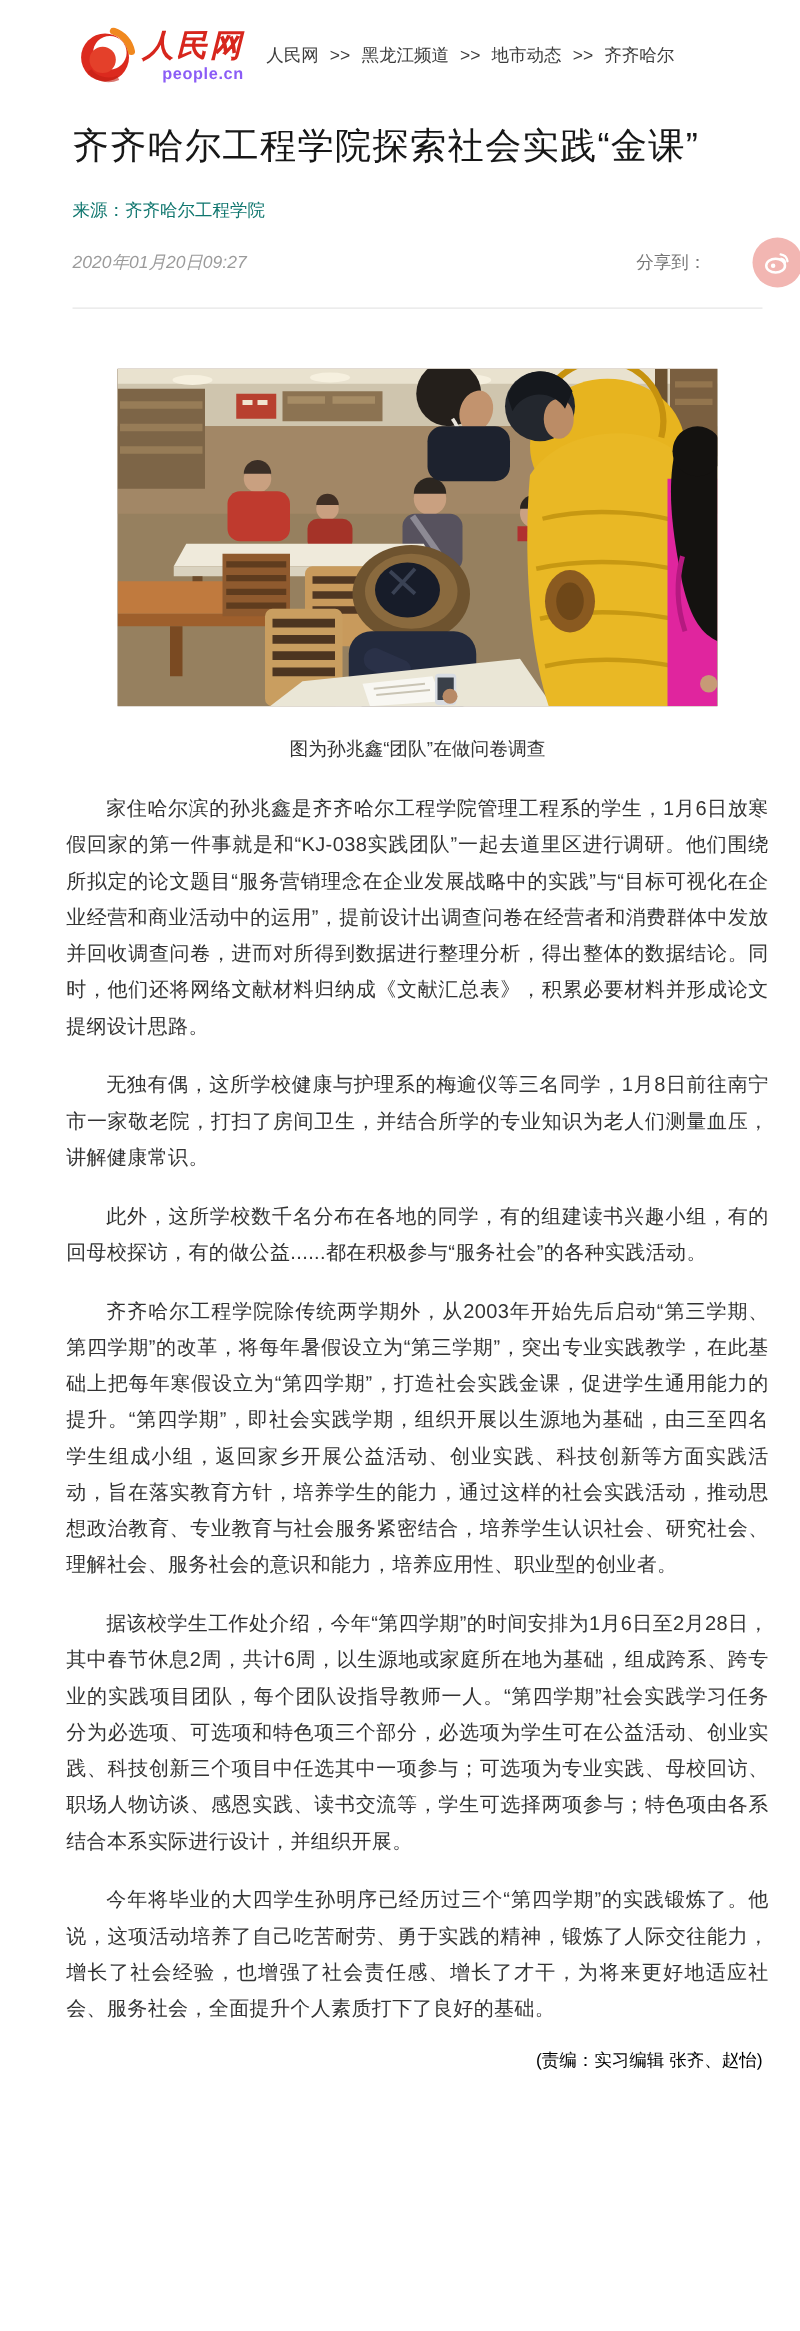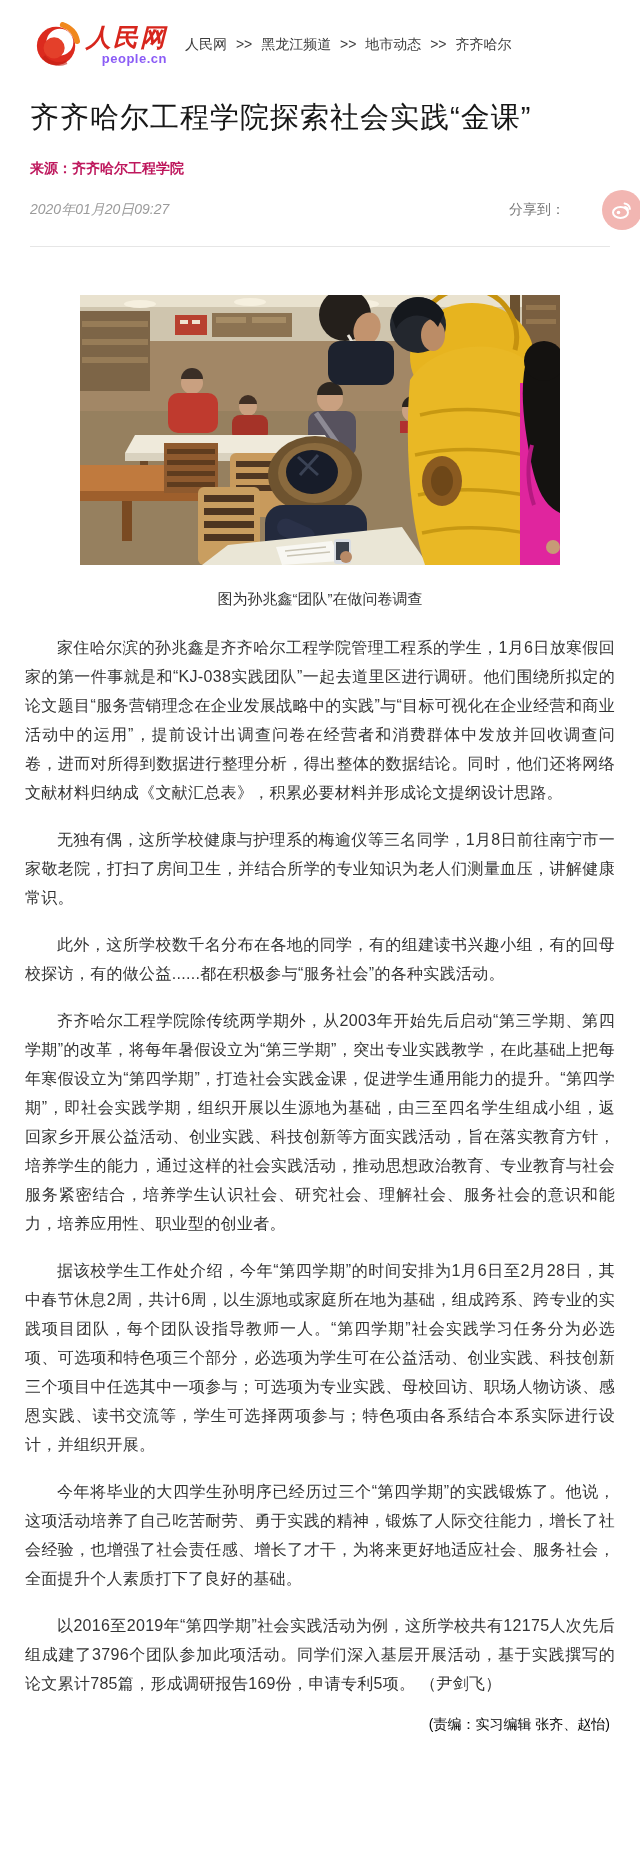--- a/index.html
+++ b/index.html
@@ -1,34 +1,34 @@
 <!DOCTYPE html>
 <html><head>
 <meta charset="utf-8">
 <style>
   * { box-sizing: border-box; }
   html,body { margin:0; padding:0; background:#ffffff; }
   body { font-family:"Liberation Sans","DejaVu Sans",sans-serif; }
-  .page { width:640px; height:1865px; margin:0 auto; background:#fff; position:relative; overflow:hidden; }
+  .page { width:640px; height:1865px; margin:0 auto; background:#fff; position:relative; overflow:hidden;padding-left:28px; }
 
   
   .site-header { display:flex; align-items:center; padding:20px 0 0 34px; height:70px; }
   .logo { display:flex; align-items:center; text-decoration:none; cursor:pointer; }
   .logo-icon { width:46px; height:46px; flex:0 0 46px; }
   .logo-text { margin-left:6px; display:flex; flex-direction:column; align-items:flex-end; line-height:1; }
   .logo-cn { color:#d7261d; font-size:25px; font-weight:700; font-style:italic; letter-spacing:2px; }
   .logo-en { color:#8b5cf6; font-size:13px; font-weight:700; margin-top:2px; letter-spacing:0.5px; }
   .breadcrumb { margin-left:18px; font-size:14px; color:#3c3c3c; white-space:nowrap; }
   .breadcrumb a { color:#3c3c3c; text-decoration:none; cursor:pointer; }
   .breadcrumb .sep { color:#3c3c3c; margin:0 5px; }
 
   
   h1.article-title { margin:28px 30px 0; font-size:29px; line-height:38px; color:#171717;
                      font-weight:400; letter-spacing:1px; }
-  .source-line { margin:24px 30px 0; font-size:14px; color:#be185d; font-weight:700; }
+  .source-line { margin:24px 30px 0; font-size:14px; color:#0f766e; font-weight:400; }
   .meta-row { margin:12px 0 0 30px; padding-right:2px; display:flex; justify-content:space-between;
               align-items:center; height:40px; }
   .date { font-size:14px; color:#9b9b9b;font-style:italic; }
   .share { display:flex; align-items:center;gap:28px; }
   .share-label { font-size:14px; color:#777; margin-right:9px; }
   .weibo-btn { width:40px; height:40px; border-radius:50%; background:#f2b6b2; display:flex;
                align-items:center; justify-content:center; cursor:pointer; margin-right:-4px; }
   .weibo-btn svg { width:24px; height:24px; }
 
   .divider { margin:16px 30px 0; border:none; border-top:1px solid #e6e6e6; height:0; }
@@ -207,18 +207,17 @@
     <figcaption>图为孙兆鑫“团队”在做问卷调查</figcaption>
   </figure>
 
   <article class="article-body">
     <p>家住哈尔滨的孙兆鑫是齐齐哈尔工程学院管理工程系的学生，1月6日放寒假回家的第一件事就是和“KJ-038实践团队”一起去道里区进行调研。他们围绕所拟定的论文题目“服务营销理念在企业发展战略中的实践”与“目标可视化在企业经营和商业活动中的运用”，提前设计出调查问卷在经营者和消费群体中发放并回收调查问卷，进而对所得到数据进行整理分析，得出整体的数据结论。同时，他们还将网络文献材料归纳成《文献汇总表》，积累必要材料并形成论文提纲设计思路。</p>
     <p>无独有偶，这所学校健康与护理系的梅逾仪等三名同学，1月8日前往南宁市一家敬老院，打扫了房间卫生，并结合所学的专业知识为老人们测量血压，讲解健康常识。</p>
     <p>此外，这所学校数千名分布在各地的同学，有的组建读书兴趣小组，有的回母校探访，有的做公益......都在积极参与“服务社会”的各种实践活动。</p>
     <p>齐齐哈尔工程学院除传统两学期外，从2003年开始先后启动“第三学期、第四学期”的改革，将每年暑假设立为“第三学期”，突出专业实践教学，在此基础上把每年寒假设立为“第四学期”，打造社会实践金课，促进学生通用能力的提升。“第四学期”，即社会实践学期，组织开展以生源地为基础，由三至四名学生组成小组，返回家乡开展公益活动、创业实践、科技创新等方面实践活动，旨在落实教育方针，培养学生的能力，通过这样的社会实践活动，推动思想政治教育、专业教育与社会服务紧密结合，培养学生认识社会、研究社会、理解社会、服务社会的意识和能力，培养应用性、职业型的创业者。</p>
     <p>据该校学生工作处介绍，今年“第四学期”的时间安排为1月6日至2月28日，其中春节休息2周，共计6周，以生源地或家庭所在地为基础，组成跨系、跨专业的实践项目团队，每个团队设指导教师一人。“第四学期”社会实践学习任务分为必选项、可选项和特色项三个部分，必选项为学生可在公益活动、创业实践、科技创新三个项目中任选其中一项参与；可选项为专业实践、母校回访、职场人物访谈、感恩实践、读书交流等，学生可选择两项参与；特色项由各系结合本系实际进行设计，并组织开展。</p>
     <p>今年将毕业的大四学生孙明序已经历过三个“第四学期”的实践锻炼了。他说，这项活动培养了自己吃苦耐劳、勇于实践的精神，锻炼了人际交往能力，增长了社会经验，也增强了社会责任感、增长了才干，为将来更好地适应社会、服务社会，全面提升个人素质打下了良好的基础。</p>
-    <p>以2016至2019年“第四学期”社会实践活动为例，这所学校共有12175人次先后组成建了3796个团队参加此项活动。同学们深入基层开展活动，基于实践撰写的论文累计785篇，形成调研报告169份，申请专利5项。 （尹剑飞）</p>
   </article>
 
   <div class="editor-note">(责编：实习编辑 张齐、赵怡)</div>
 
 </div>
 
 </body></html>

